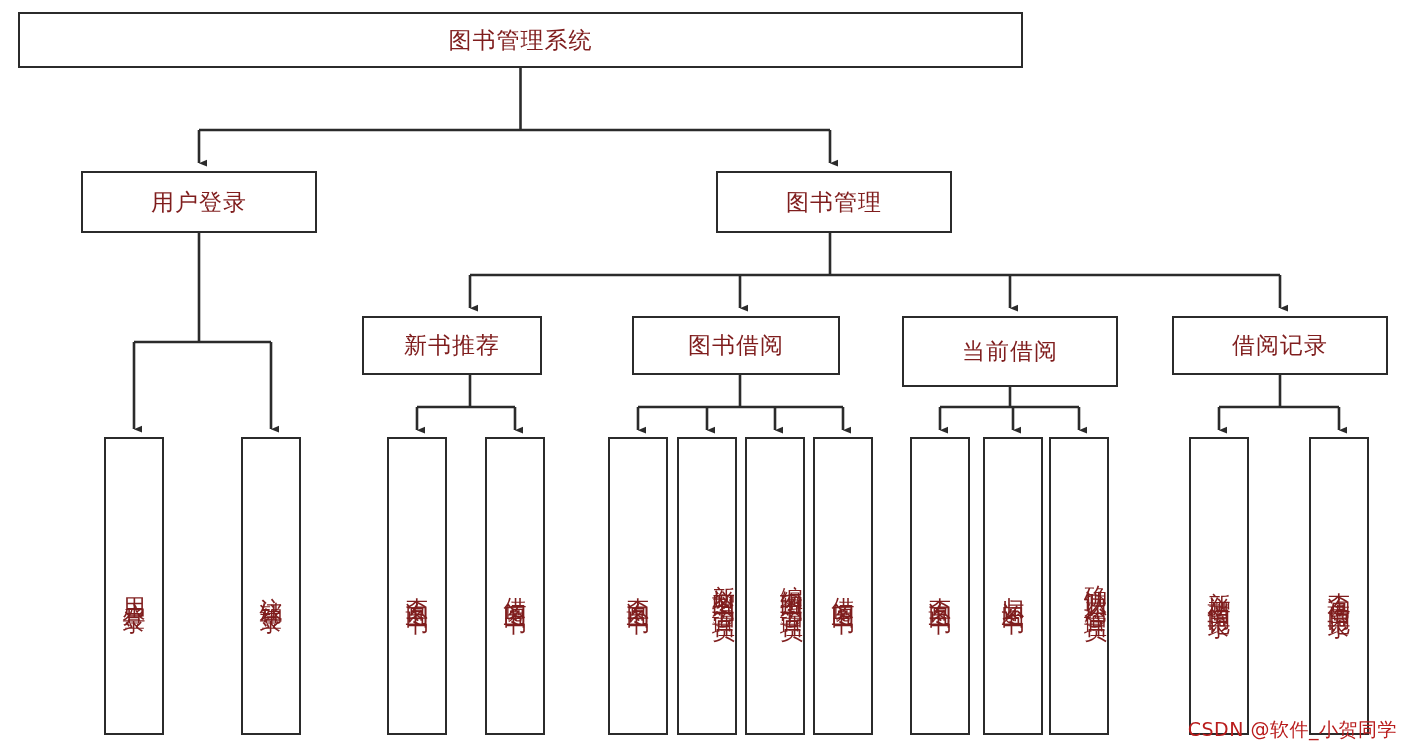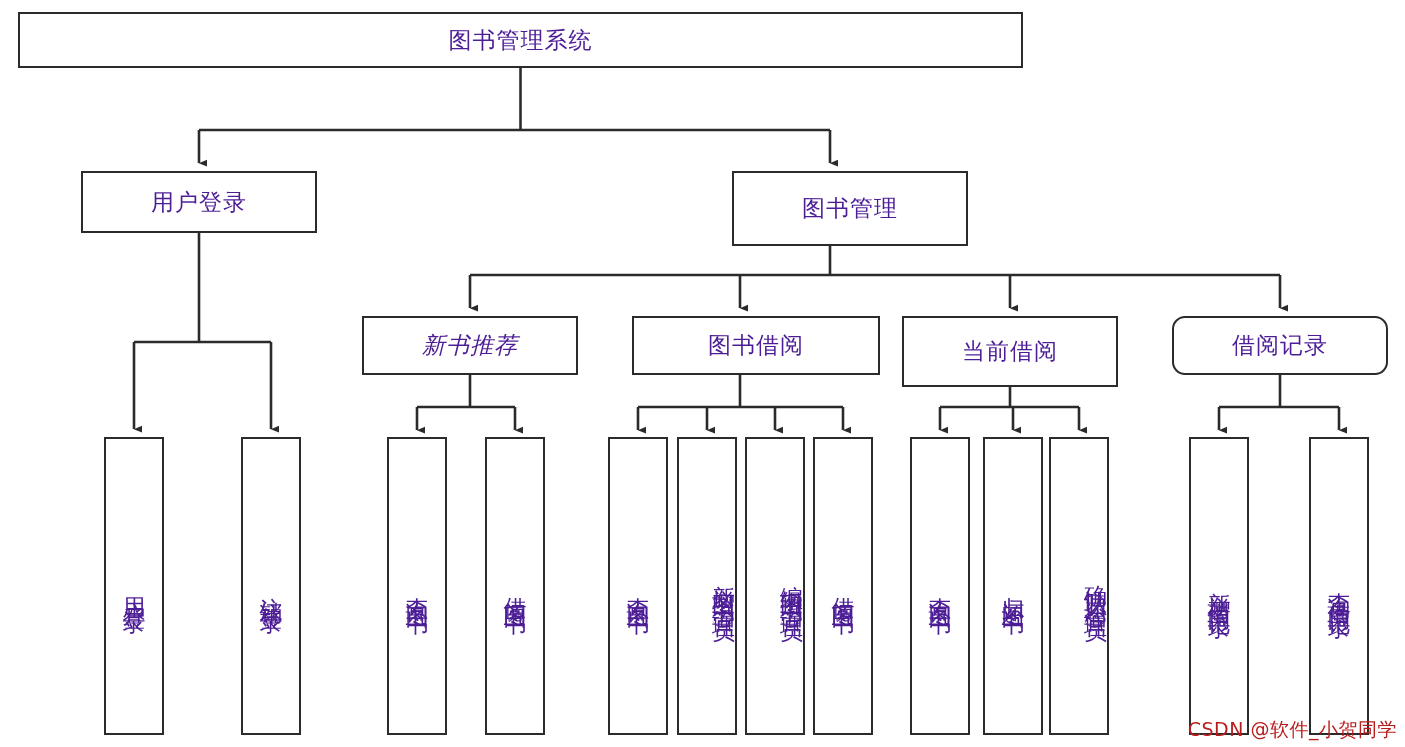--- a/index.html
+++ b/index.html
@@ -27,21 +27,21 @@
     height: 747px;
   }
   .node-box {
     position: absolute;
     box-sizing: border-box;
     background: #ffffff;
     border: 2.5px solid #2b2b2b;
     display: flex;
     align-items: center;
     justify-content: center;
-    color: #4c1d95;
+    color: #7f1d1d;
   }
   .node-box.horizontal {
     font-size: 23px;
     letter-spacing: 1px;
   }
   .node-box.vertical {
     writing-mode: vertical-rl;
     text-orientation: upright;
     font-size: 23px;
     letter-spacing: 5px;
@@ -138,34 +138,34 @@
     </g>
   </svg>
 
   <div class="node-box horizontal" style="left:18px; top:12px; width:1005px; height:56px;">
     <span class="node-label">图书管理系统</span>
   </div>
 
   <div class="node-box horizontal" style="left:81px; top:171px; width:236px; height:62px;">
     <span class="node-label">用户登录</span>
   </div>
-  <div class="node-box horizontal" style="left:732px; top:171px; width:236px; height:75px;">
+  <div class="node-box horizontal" style="left:716px; top:171px; width:236px; height:62px;">
     <span class="node-label">图书管理</span>
   </div>
 
-  <div class="node-box horizontal" style="left:362px; top:316px; width:216px; height:59px;font-style:italic;">
+  <div class="node-box horizontal" style="left:362px; top:316px; width:180px; height:59px;">
     <span class="node-label">新书推荐</span>
   </div>
-  <div class="node-box horizontal" style="left:632px; top:316px; width:248px; height:59px;">
+  <div class="node-box horizontal" style="left:632px; top:316px; width:208px; height:59px;">
     <span class="node-label">图书借阅</span>
   </div>
   <div class="node-box horizontal" style="left:902px; top:316px; width:216px; height:71px;">
     <span class="node-label">当前借阅</span>
   </div>
-  <div class="node-box horizontal" style="left:1172px; top:316px; width:216px; height:59px;border-radius:13px;">
+  <div class="node-box horizontal" style="left:1172px; top:316px; width:216px; height:59px;">
     <span class="node-label">借阅记录</span>
   </div>
 
   <div class="node-box vertical leaf-mid" style="left:104px; top:437px; width:60px; height:298px;">
     <span class="node-label">用户登录</span>
   </div>
   <div class="node-box vertical leaf-mid" style="left:241px; top:437px; width:60px; height:298px;">
     <span class="node-label">注销登录</span>
   </div>
 

